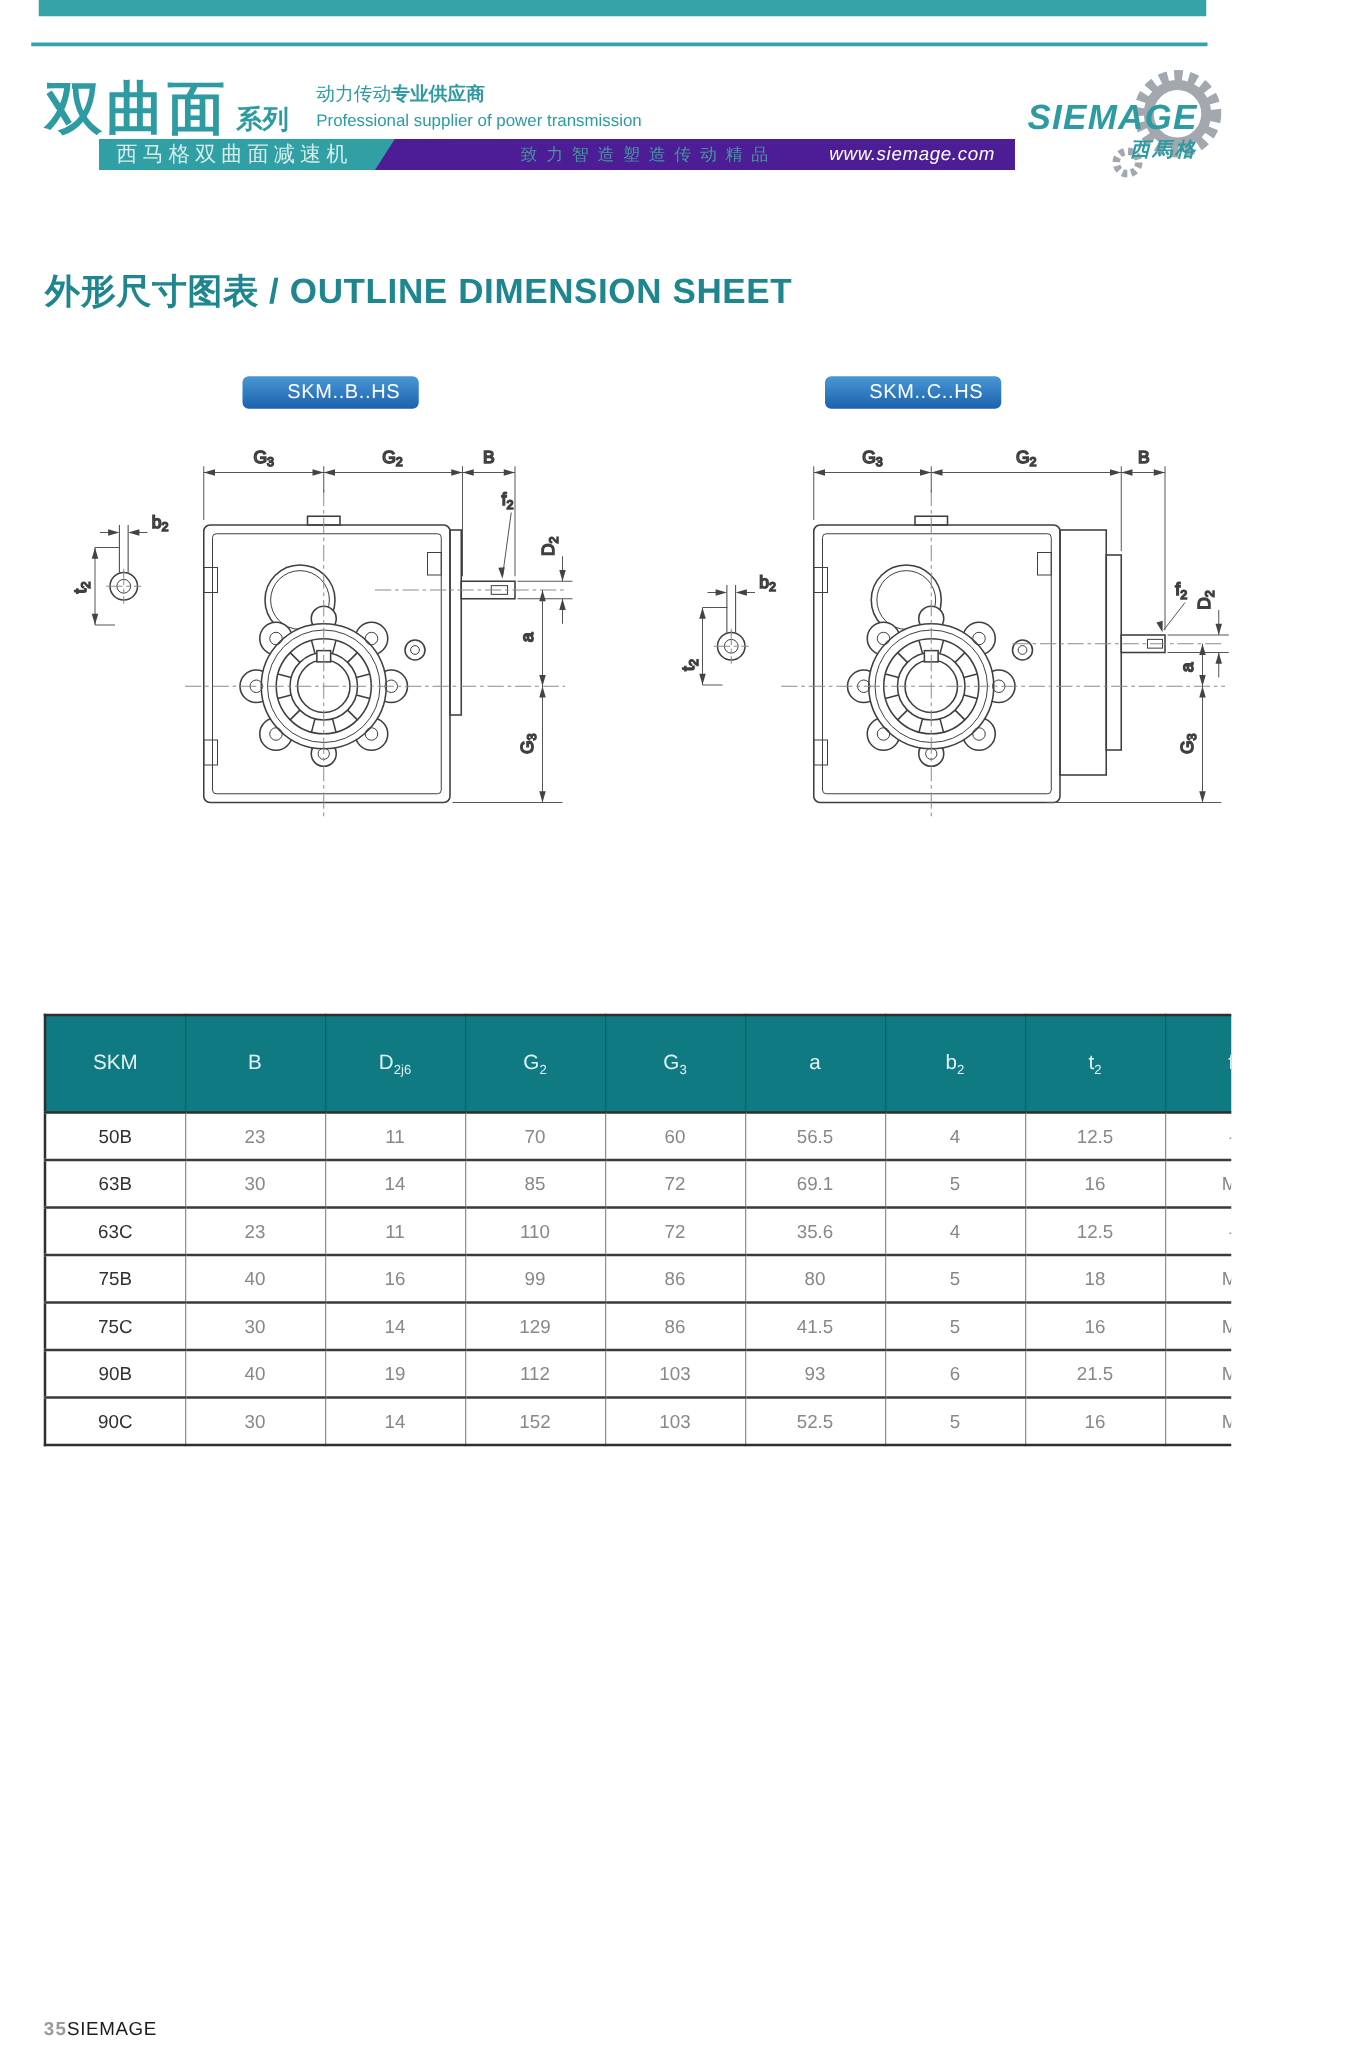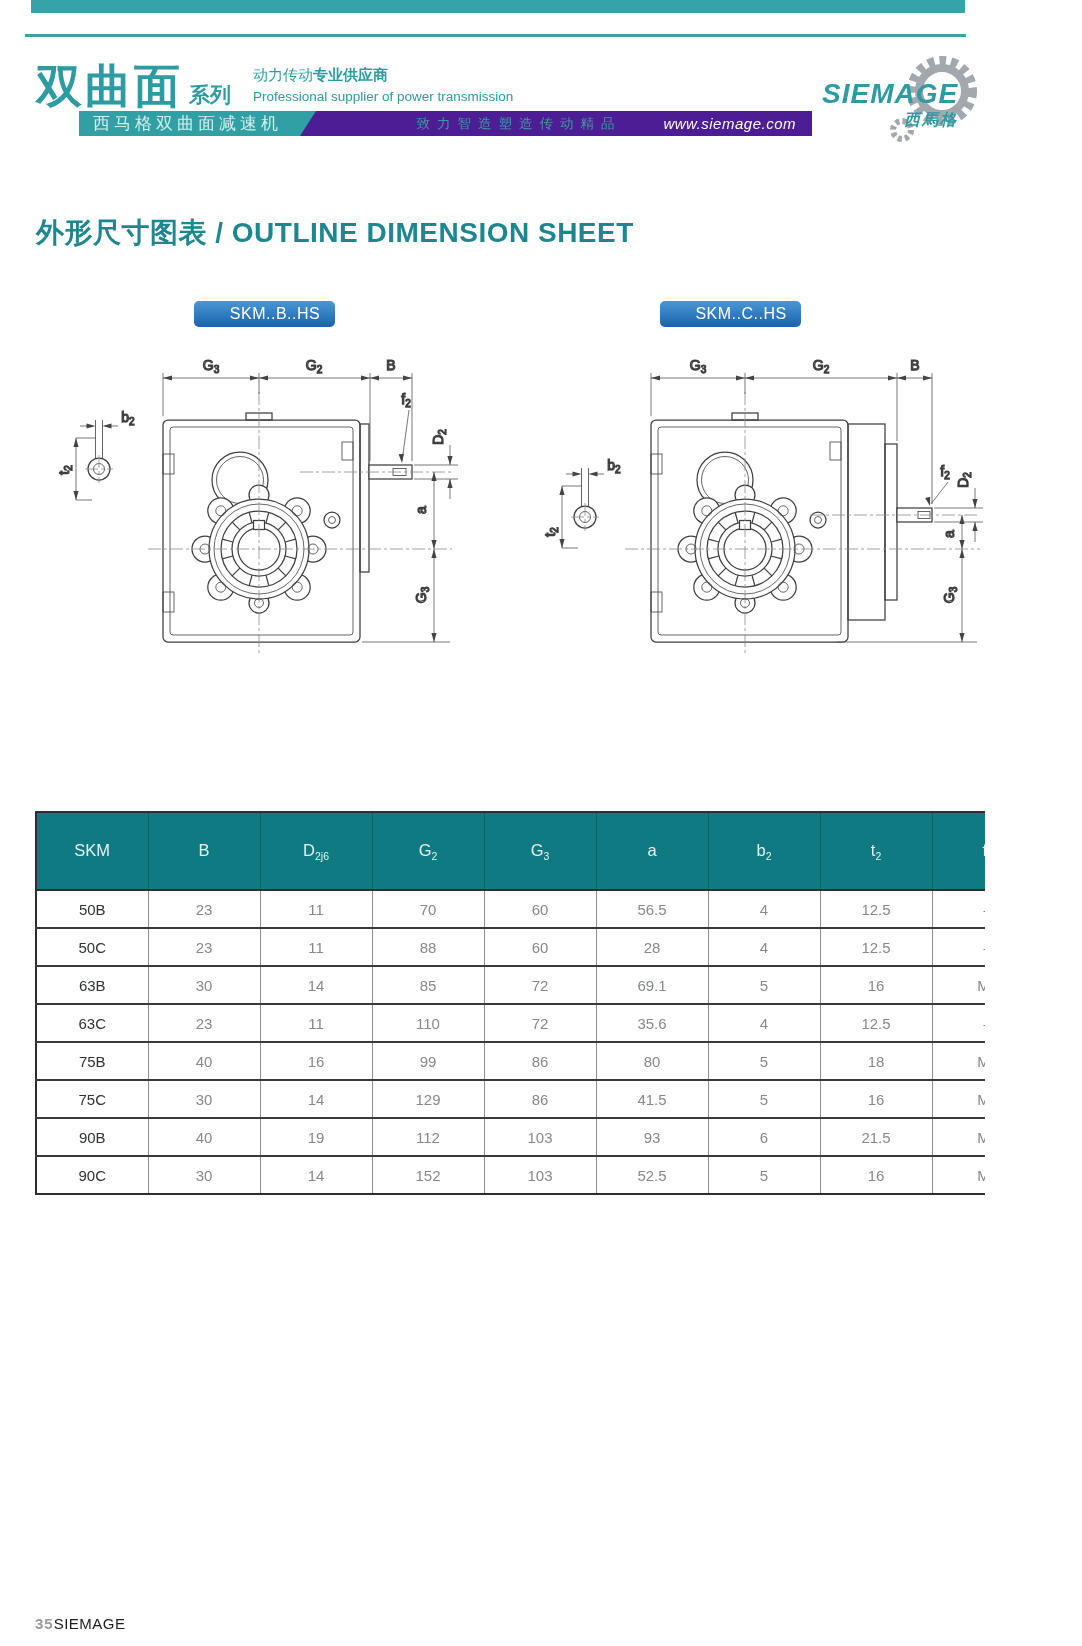--- a/index.html
+++ b/index.html
@@ -326,31 +326,20 @@
           <td>23</td>
           <td>11</td>
           <td>70</td>
           <td>60</td>
           <td>56.5</td>
           <td>4</td>
           <td>12.5</td>
           <td>–</td>
         </tr>
         <tr>
-          <td>50C</td>
-          <td>23</td>
-          <td>11</td>
-          <td>88</td>
-          <td>60</td>
-          <td>28</td>
-          <td>4</td>
-          <td>12.5</td>
-          <td>–</td>
-        </tr>
-        <tr>
           <td>63B</td>
           <td>30</td>
           <td>14</td>
           <td>85</td>
           <td>72</td>
           <td>69.1</td>
           <td>5</td>
           <td>16</td>
           <td>M6</td>
         </tr>

